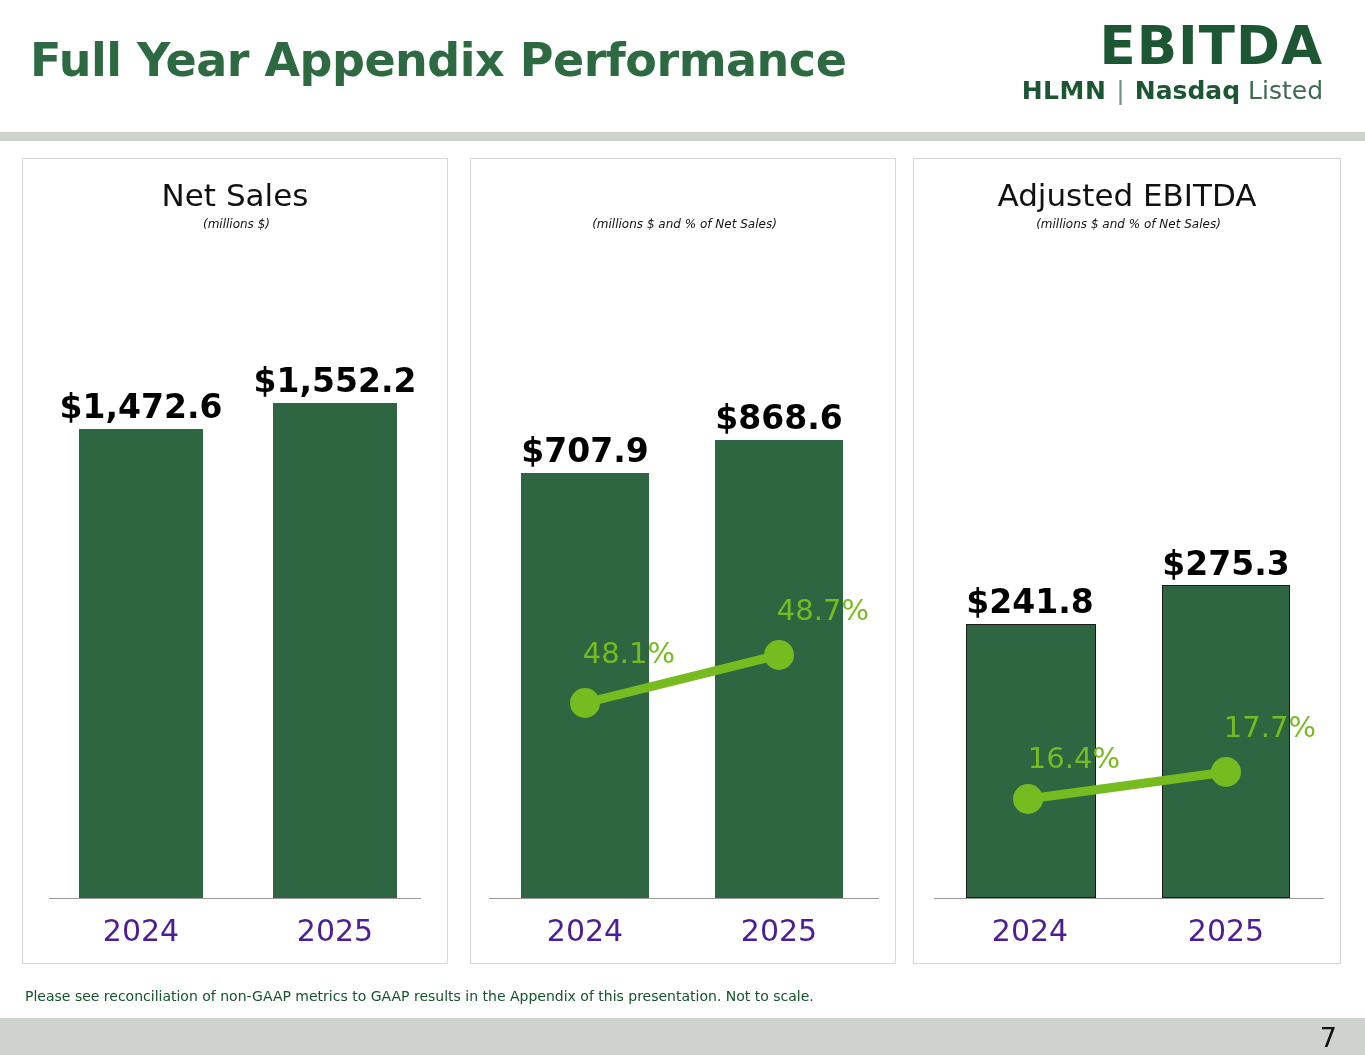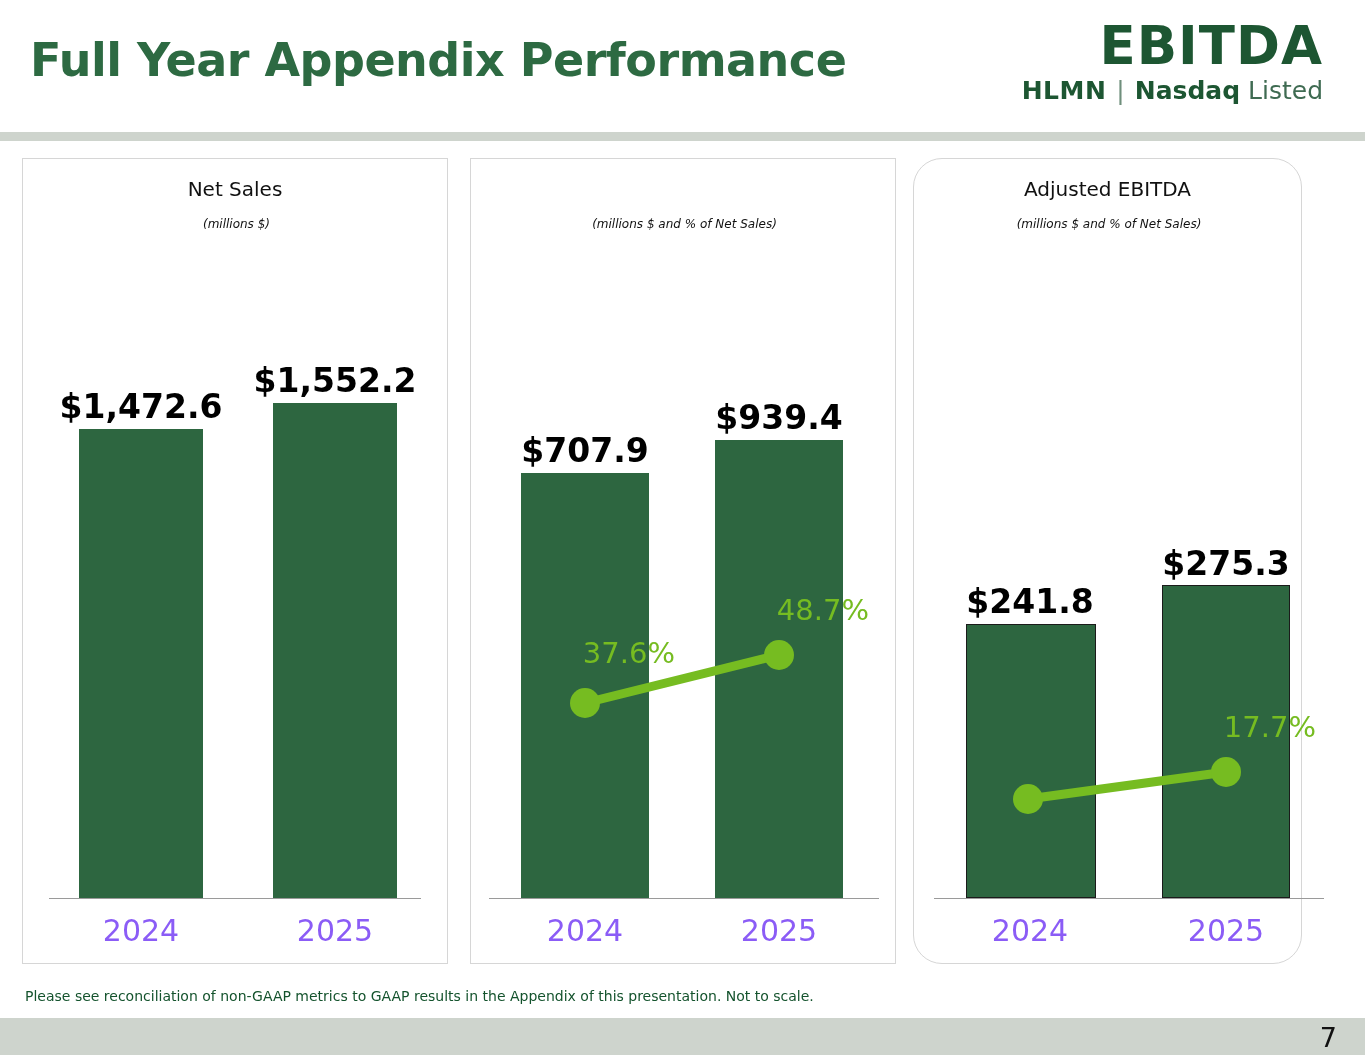--- a/index.html
+++ b/index.html
@@ -47,26 +47,26 @@
   
   .panels{position:absolute;left:0;top:158px;width:1365px;height:812px;}
   .panel{
     position:absolute;top:0;height:806px;
     background:#ffffff;
     border:1px solid #d6d6d6;
     box-sizing:border-box;
   }
   #panel-0{left:22px;width:426px;}
   #panel-1{left:470px;width:426px;}
-  #panel-2{left:913px;width:389px;border-radius:29px;}
+  #panel-2{left:913px;width:428px;}
 
   .panel-title{
     position:absolute;left:0;right:0;top:18px;
     text-align:center;
-    font-size:20px;font-weight:normal;color:#111111;
+    font-size:31px;font-weight:normal;color:#111111;
     white-space:nowrap;
   }
   .panel-sub{
     position:absolute;left:3px;right:0;top:58px;
     text-align:center;
     font-size:12px;font-style:italic;color:#111111;
     white-space:nowrap;
   }
 
   
@@ -85,21 +85,21 @@
     font-size:33px;font-weight:bold;color:#000000;
     text-align:center;white-space:nowrap;
   }
   .pct-label{
     position:absolute;
     font-size:29px;font-weight:normal;color:#76bc21;
     text-align:right;white-space:nowrap;
   }
   .x-label{
     position:absolute;
-    font-size:30px;color:#8b5cf6;
+    font-size:30px;color:#4c1d95;
     text-align:center;white-space:nowrap;
   }
   .trend-svg{position:absolute;left:0;top:0;pointer-events:none;}
 
   
   .footnote{
     position:absolute;left:25px;top:988px;
     font-size:14px;color:#14532d;
     white-space:nowrap;
   }
@@ -149,29 +149,29 @@
 
     <div class="panel" id="panel-1">
       <div class="panel-sub">(millions $ and % of Net Sales)</div>
       <div class="plot">
         <div class="axis-line" style="left:18px;width:390px;top:739px;"></div>
 
         <div class="bar" style="left:50px;width:128px;top:314px;height:425px;"></div>
         <div class="bar" style="left:244px;width:128px;top:281px;height:458px;"></div>
 
         <div class="bar-value" style="left:0px;width:228px;top:272px;">$707.9</div>
-        <div class="bar-value" style="left:196px;width:224px;top:239px;">$939.4</div>
+        <div class="bar-value" style="left:196px;width:224px;top:239px;">$868.6</div>
 
         <svg class="trend-svg" width="426" height="806">
           <line x1="114" y1="544" x2="308" y2="496" stroke="#76bc21" stroke-width="9" stroke-linecap="round"></line>
           <circle cx="114" cy="544" r="15" fill="#76bc21"></circle>
           <circle cx="308" cy="496" r="15" fill="#76bc21"></circle>
         </svg>
 
-        <div class="pct-label" style="left:24px;width:180px;top:477px;">37.6%</div>
+        <div class="pct-label" style="left:24px;width:180px;top:477px;">48.1%</div>
         <div class="pct-label" style="left:218px;width:180px;top:434px;">48.7%</div>
 
         <div class="x-label" style="left:44px;width:140px;top:754px;">2024</div>
         <div class="x-label" style="left:238px;width:140px;top:754px;">2025</div>
       </div>
     </div>
 
     <div class="panel" id="panel-2">
       <div class="panel-title">Adjusted EBITDA</div>
       <div class="panel-sub">(millions $ and % of Net Sales)</div>
@@ -183,20 +183,21 @@
 
         <div class="bar-value" style="left:2px;width:228px;top:423px;">$241.8</div>
         <div class="bar-value" style="left:200px;width:224px;top:385px;">$275.3</div>
 
         <svg class="trend-svg" width="428" height="806">
           <line x1="114" y1="640" x2="312" y2="613" stroke="#76bc21" stroke-width="9" stroke-linecap="round"></line>
           <circle cx="114" cy="640" r="15" fill="#76bc21"></circle>
           <circle cx="312" cy="613" r="15" fill="#76bc21"></circle>
         </svg>
 
+        <div class="pct-label" style="left:26px;width:180px;top:582px;">16.4%</div>
         <div class="pct-label" style="left:222px;width:180px;top:551px;">17.7%</div>
 
         <div class="x-label" style="left:46px;width:140px;top:754px;">2024</div>
         <div class="x-label" style="left:242px;width:140px;top:754px;">2025</div>
       </div>
     </div>
 
   </div>
 
   <div class="footnote">Please see reconciliation of non-GAAP metrics to GAAP results in the Appendix of this presentation. Not to scale.</div>

